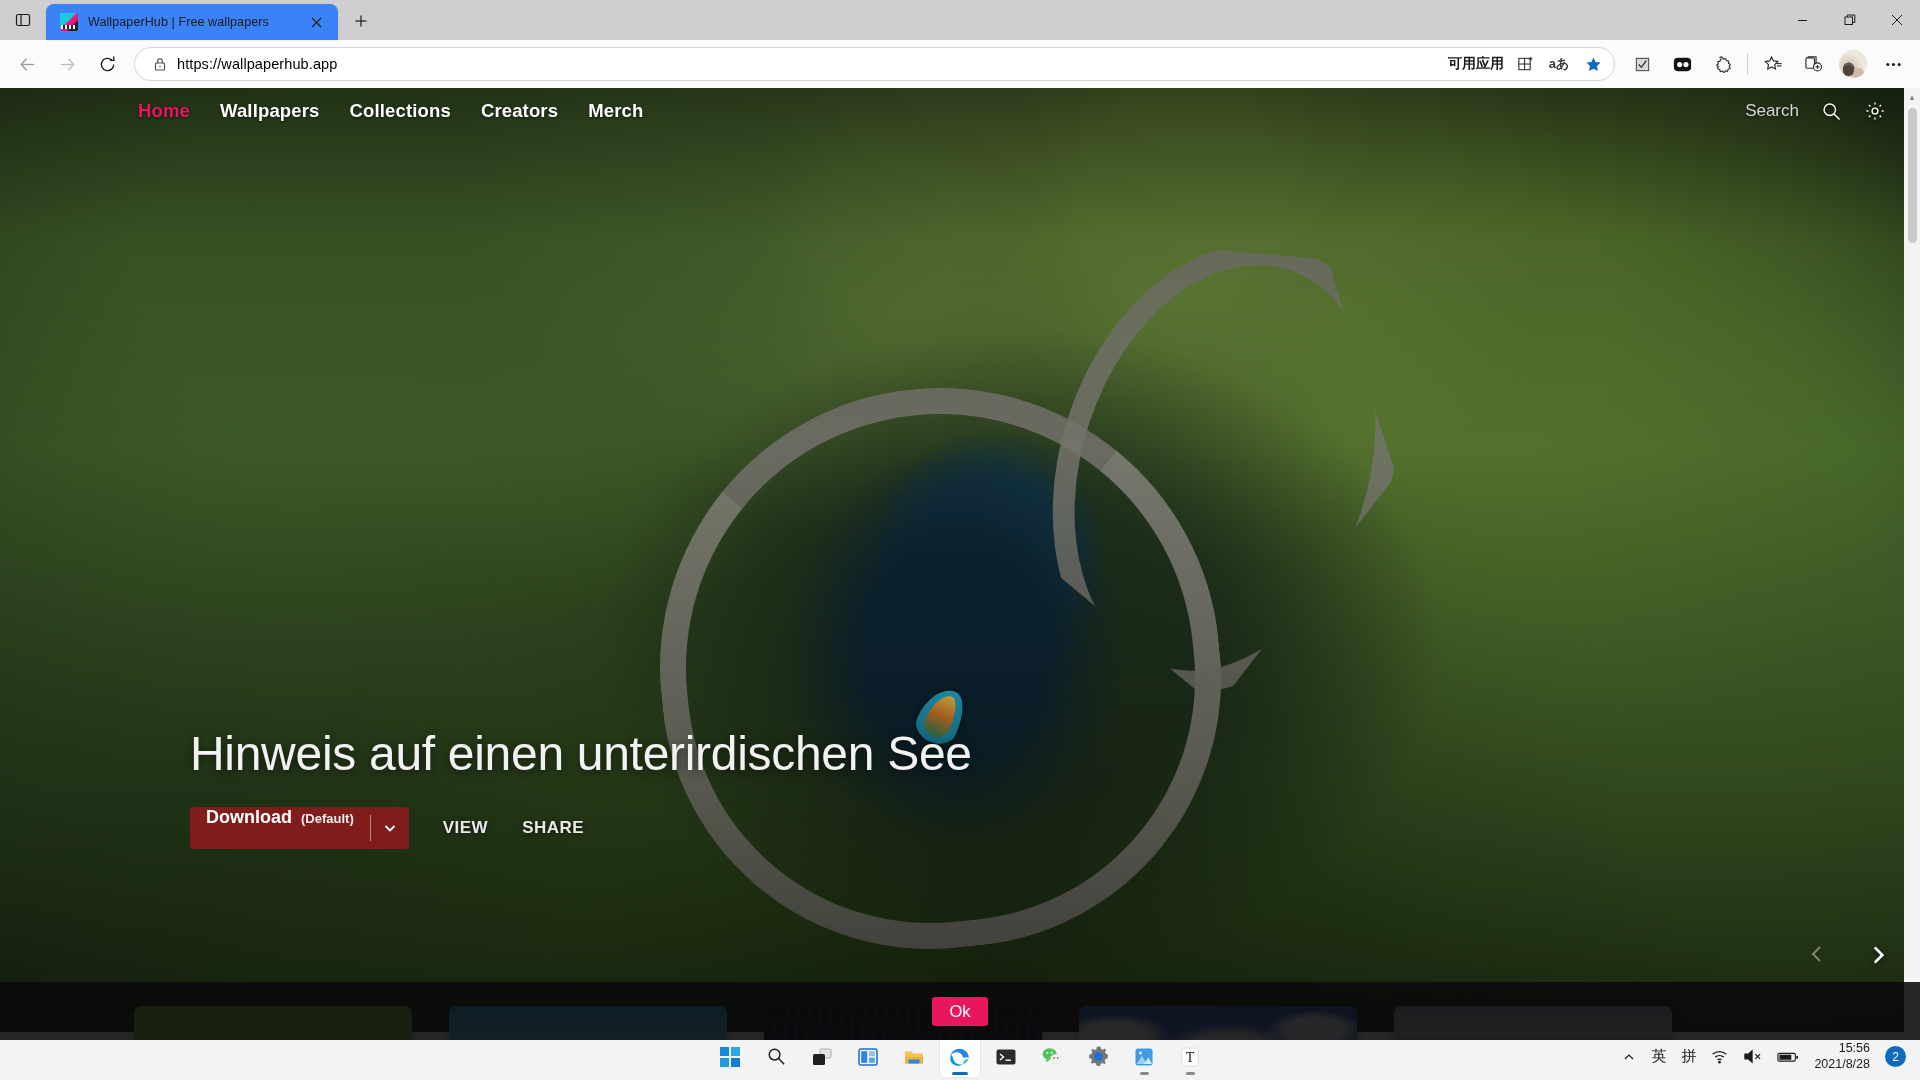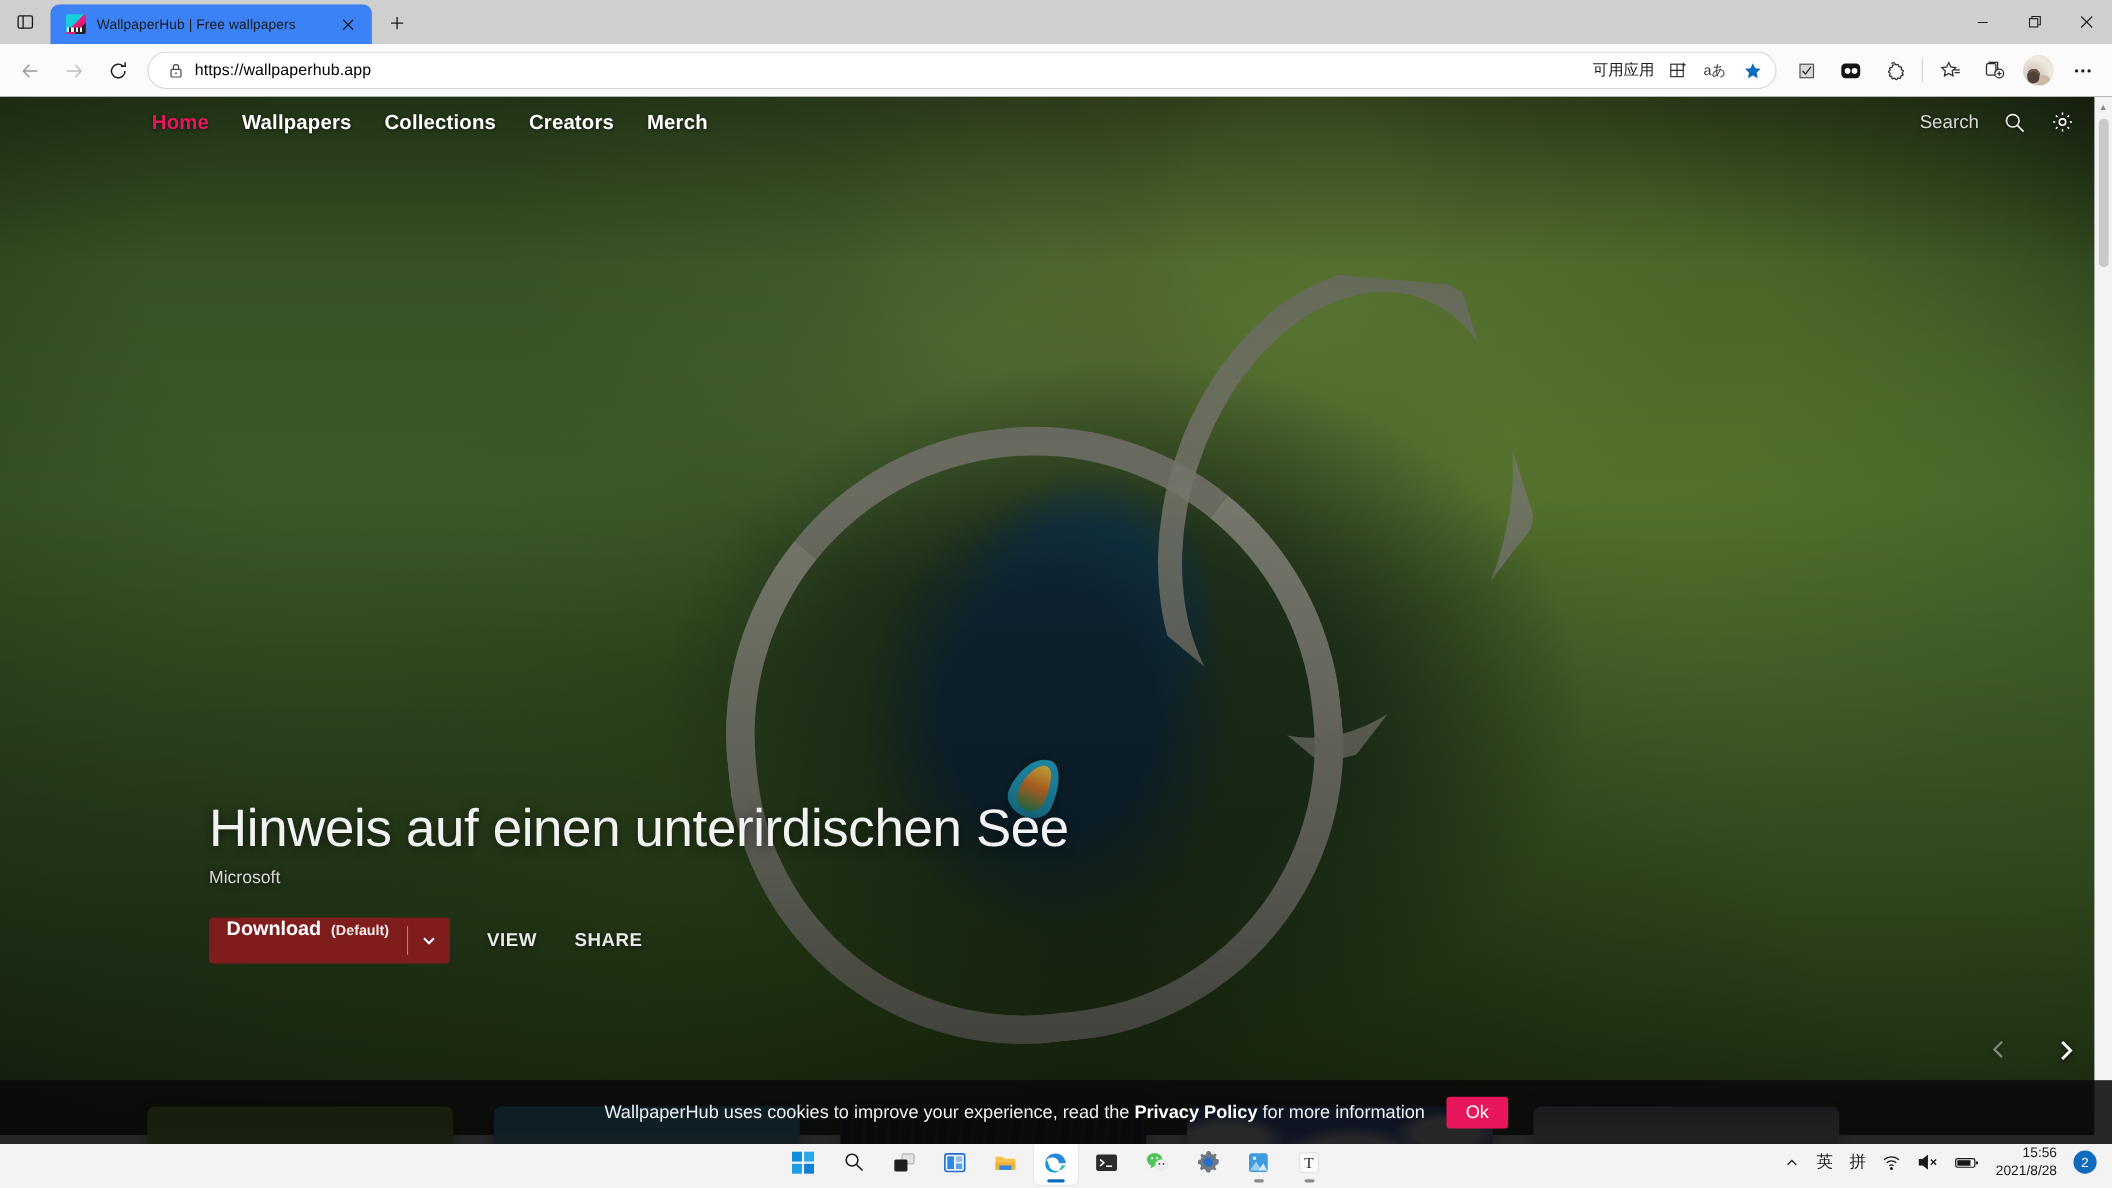--- a/index.html
+++ b/index.html
@@ -64,21 +64,21 @@
     align-items: center; justify-content: center; color: #5c5c5c; flex: 0 0 auto;
   }
   .tb-btn.dark { color:#1a1a1a; }
   .omnibox {
     flex: 1; height: 34px; background: #ffffff; border: 1px solid #d6d6d6;
     border-radius: 17px; display: flex; align-items: center;
     padding: 0 6px 0 14px; margin: 0 6px; gap: 6px;
   }
   .omnibox-lock { width: 22px; display:flex; align-items:center; justify-content:center; color:#4a4a4a; }
   .url-text { flex: 1; font-size: 14.5px; color: #000000; letter-spacing: .1px; }
-  .omni-right { display: flex; align-items: center; gap: 4px; }
+  .omni-right { display: flex; align-items: center; gap: 4px; font-weight: bold; }
   .apps-label { font-size: 14px; color: #1a1a1a; padding-right: 2px; }
   .omni-ibtn { width: 30px; height: 28px; display:flex; align-items:center; justify-content:center; color:#3a3a3a; border-radius:4px; }
   .star-fav { color: #0f6cbd; }
   .tb-divider { width:1px; height:22px; background:#d0d0d0; margin:0 4px; }
   .avatar {
     width: 28px; height: 28px; border-radius: 50%; overflow:hidden;
     background: radial-gradient(circle at 35% 65%, #6b5a4e 0 22%, #d9cfc2 23%, #efe9df 60%, #e3dace 100%);
     position: relative;
   }
   .avatar::after {
@@ -432,21 +432,20 @@
           <svg width="22" height="22" viewBox="0 0 24 24" fill="none" stroke="#fff" stroke-width="1.5">
             <circle cx="12" cy="12" r="3.2"></circle>
             <path d="M12 2.6v2.2M12 19.2v2.2M2.6 12h2.2M19.2 12h2.2M5.4 5.4l1.6 1.6M17 17l1.6 1.6M18.6 5.4L17 7M7 17l-1.6 1.6"></path>
           </svg>
         </div>
       </div>
     </div>
 
     <div class="hero-block">
       <div class="hero-title">Hinweis auf einen unterirdischen See</div>
-      <div class="hero-sub">Microsoft</div>
       <div class="hero-actions">
         <div class="dl-btn">
           <div class="dl-main">
             <span class="lbl">Download</span>
             <span class="def">(Default)</span>
           </div>
           <div class="dl-sep"></div>
           <div class="dl-caret">
             <svg width="16" height="16" viewBox="0 0 16 16" fill="none" stroke="#fff" stroke-width="1.9">
                 <polyline points="3.5,6 8,10.5 12.5,6"></polyline>
@@ -473,21 +472,20 @@
 
     <div class="thumbs">
       <div class="thumb t1"></div>
       <div class="thumb t2"></div>
       <div class="thumb t3"></div>
       <div class="thumb t4"></div>
       <div class="thumb t5"></div>
     </div>
 
     <div class="cookie">
-      <div class="cookie-text"><span>WallpaperHub uses cookies to improve your experience, read the </span><b>Privacy Policy</b><span> for more information</span></div>
       <div class="cookie-ok">Ok</div>
     </div>
 
     <div class="pscroll">
       <div class="ps-arrow">▲</div>
       <div class="ps-thumb"></div>
     </div>
   </div>
 
   <div class="taskbar">

